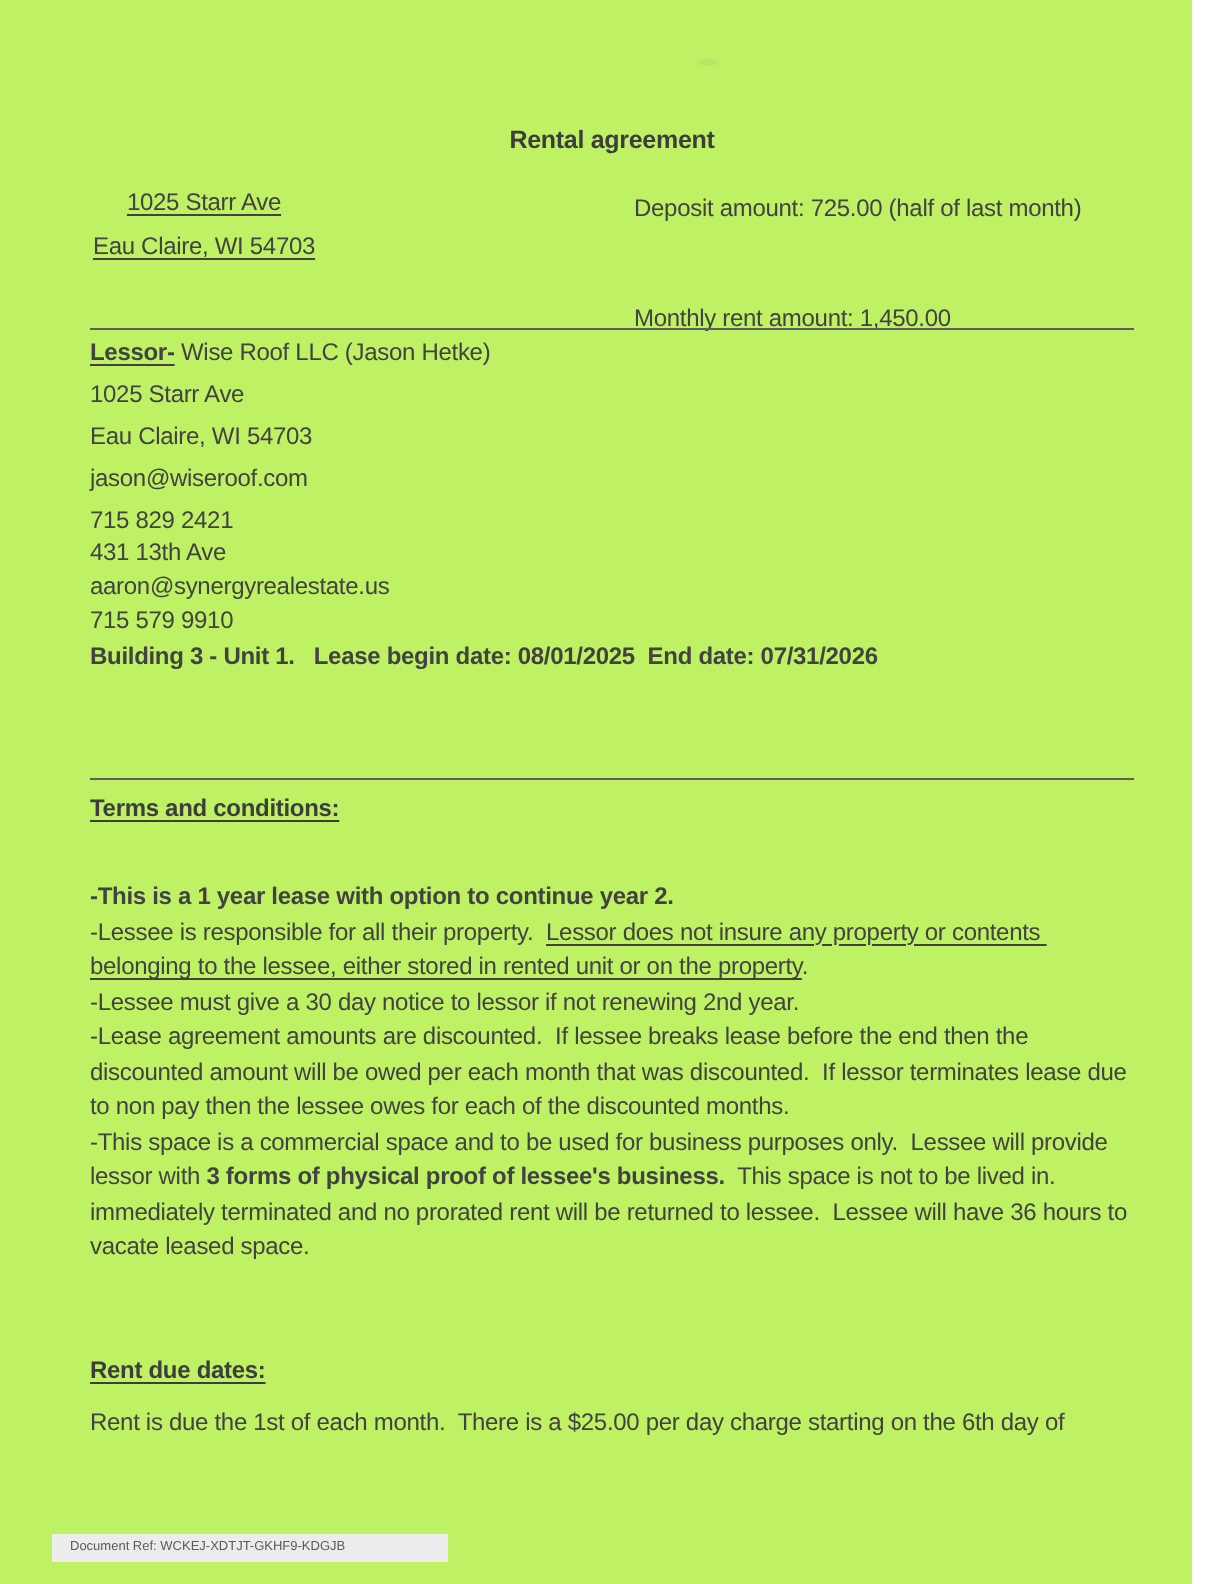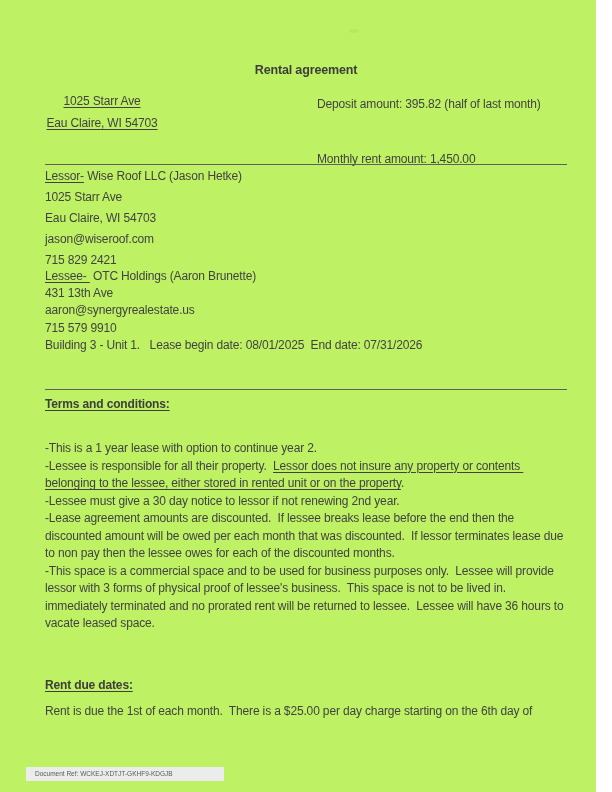--- a/index.html
+++ b/index.html
@@ -7,21 +7,21 @@
     position:relative;
     width:596px; height:792px;
     background:#bef264;
     overflow:hidden;
     font-family:"Liberation Sans","DejaVu Sans",sans-serif;
     color:#424242;
     font-size:12px;
     letter-spacing:-0.15px;
   }
   .abs { position:absolute; }
-  .b { font-weight:normal; }
+  .b { font-weight:bold; }
   .u { text-decoration:underline; text-underline-offset:2px; text-decoration-thickness:1px; }
   .line { white-space:pre; }
   .title {
     top:62px; left:0; width:612px;
     text-align:center; font-weight:bold; font-size:12.5px; line-height:16px;
     color:#3d3d3d;
   }
   .addr {
     top:91px; left:43px; width:118px;
     text-align:center; line-height:21.5px;
@@ -60,35 +60,34 @@
 
 <div class="page">
 
   <div class="abs title">Rental agreement</div>
 
   <div class="abs addr">
       <div class="line"><span class="u">1025 Starr Ave</span></div>
       <div class="line"><span class="u">Eau Claire, WI 54703</span></div>
     </div>
 
-  <div class="abs dep-line1">Deposit amount: 395.82 (half of last month)</div>
+  <div class="abs dep-line1">Deposit amount: 725.00 (half of last month)</div>
   <div class="abs dep-line2">Monthly rent amount: 1,450.00</div>
 
   <div class="abs hrule hr1"></div>
 
   <div class="abs lessor-block">
       <div class="line"><span class="b u">Lessor-</span><span> Wise Roof LLC (Jason Hetke)</span></div>
       <div class="line"><span>1025 Starr Ave</span></div>
       <div class="line"><span>Eau Claire, WI 54703</span></div>
       <div class="line"><span>jason@wiseroof.com</span></div>
       <div class="line"><span>715 829 2421</span></div>
     </div>
 
   <div class="abs lessee-block">
-      <div class="line"><span class="b u">Lessee- </span><span> OTC Holdings (Aaron Brunette)</span></div>
       <div class="line"><span>431 13th Ave</span></div>
       <div class="line"><span>aaron@synergyrealestate.us</span></div>
       <div class="line"><span>715 579 9910</span></div>
       <div class="line"><span class="b">Building 3 - Unit 1.   Lease begin date: 08/01/2025  End date: 07/31/2026</span></div>
     </div>
 
   <div class="abs hrule hr2"></div>
 
   <div class="abs section-heading terms-heading">Terms and conditions:</div>
 

